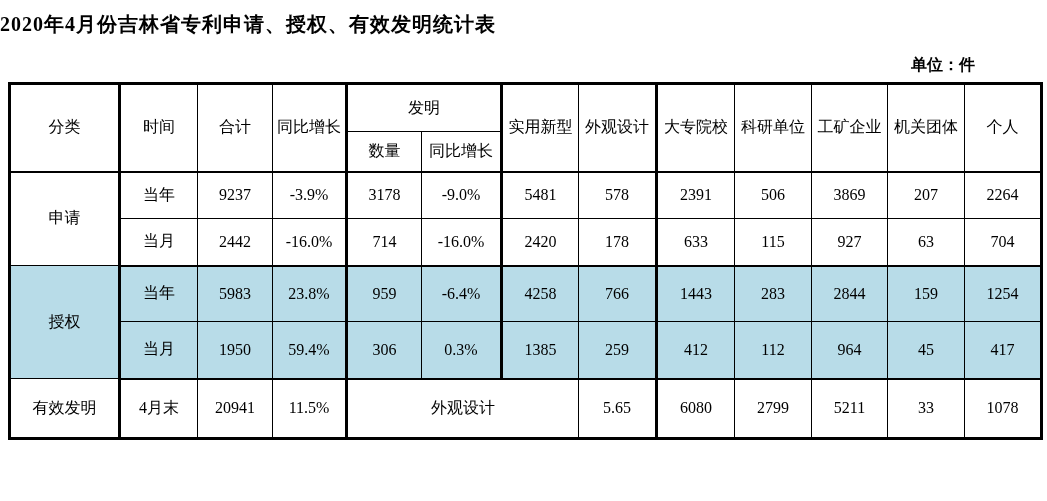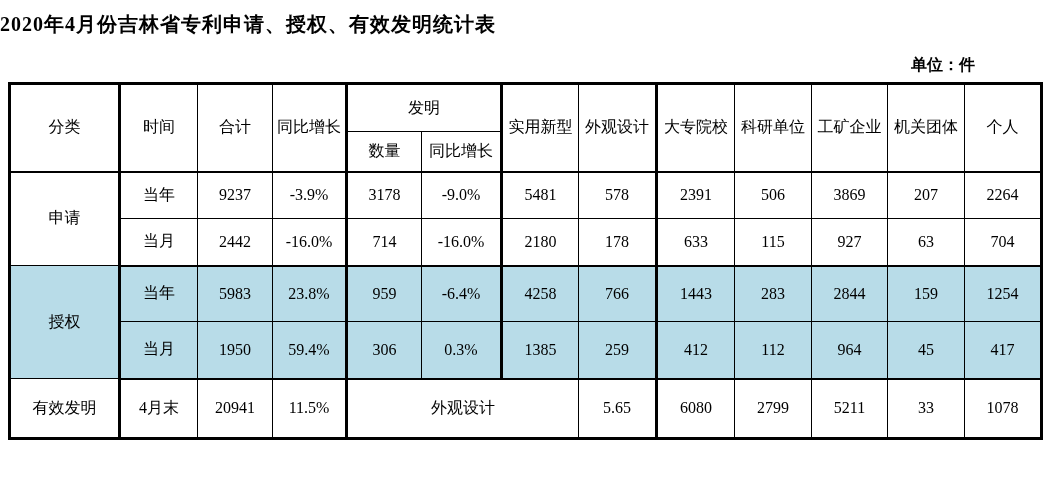--- a/index.html
+++ b/index.html
@@ -124,21 +124,21 @@
         <td>3869</td>
         <td>207</td>
         <td>2264</td>
       </tr>
       <tr class="r2 group-end">
         <td>当月</td>
         <td>2442</td>
         <td class="tr3">-16.0%</td>
         <td>714</td>
         <td class="tr3">-16.0%</td>
-        <td>2180</td>
+        <td>2420</td>
         <td class="tr3">178</td>
         <td>633</td>
         <td>115</td>
         <td>927</td>
         <td>63</td>
         <td>704</td>
       </tr>
       <tr class="r3 hl">
         <td rowspan="2" class="tr3">授权</td>
         <td>当年</td>

